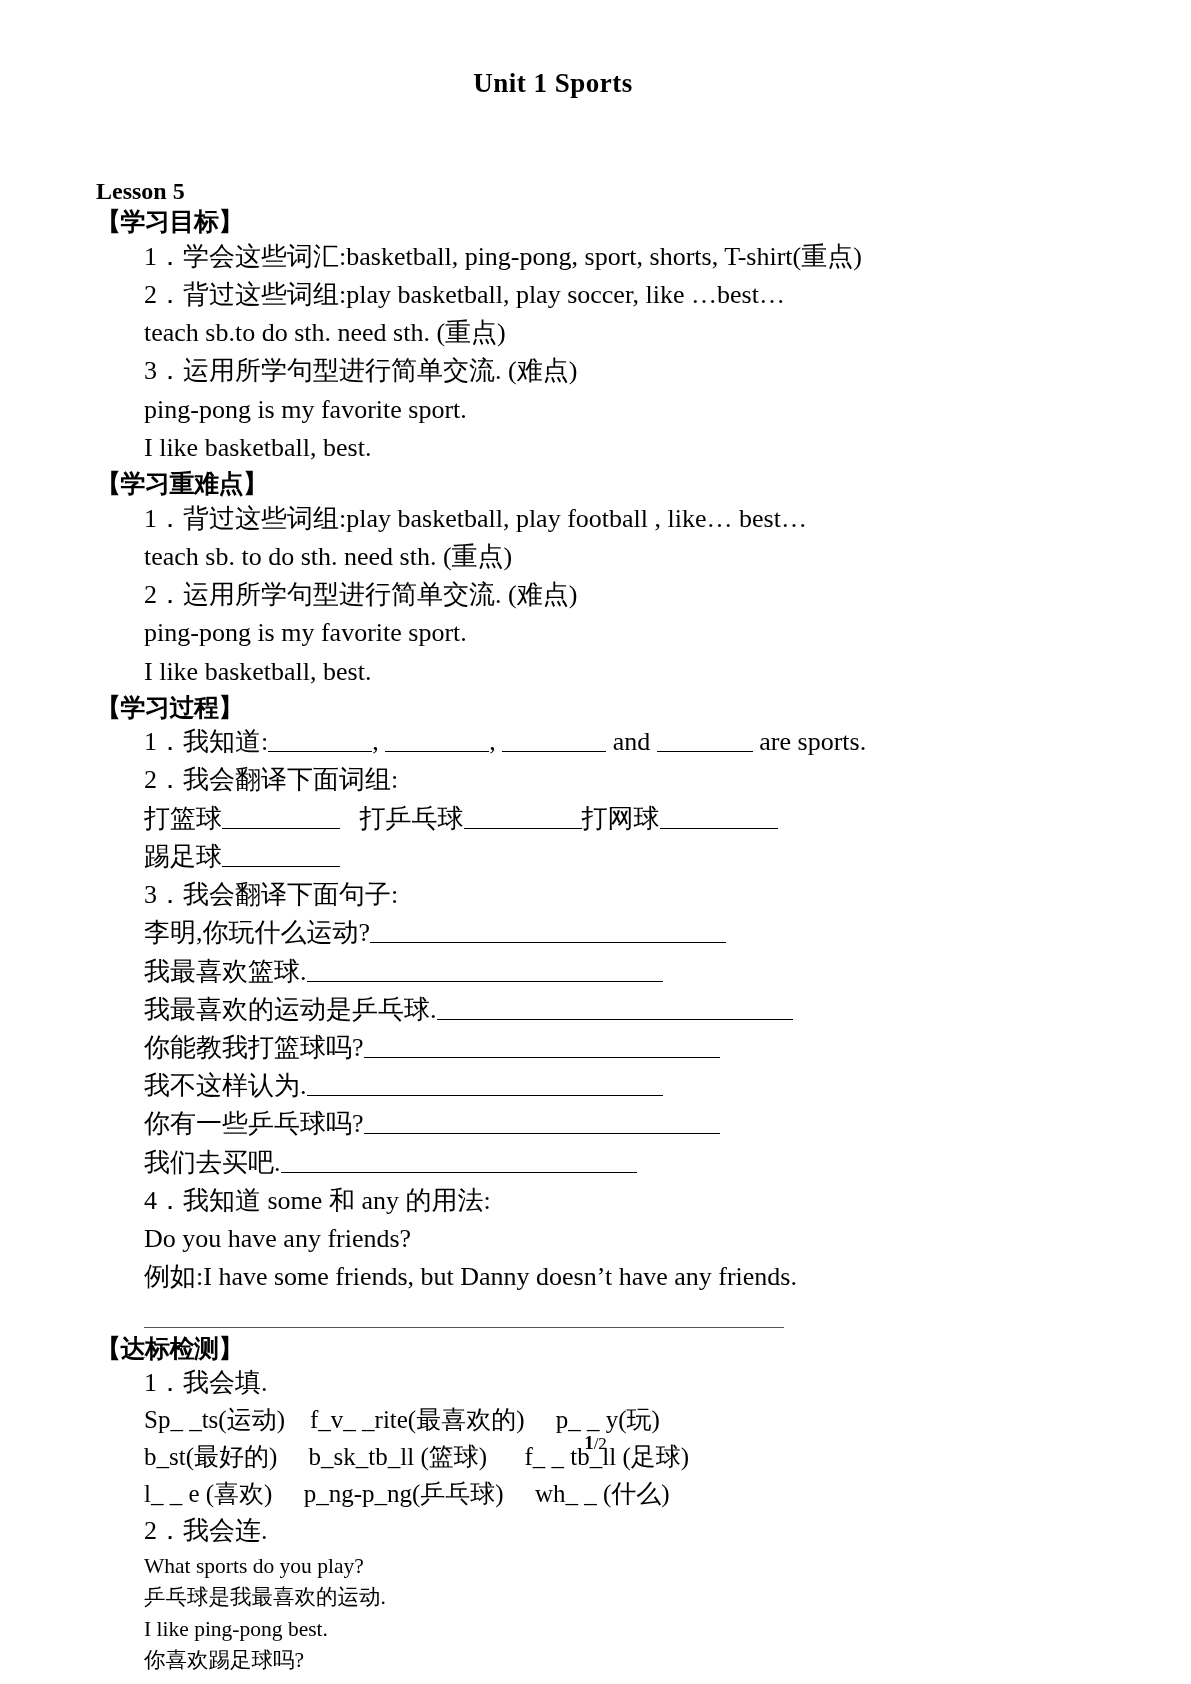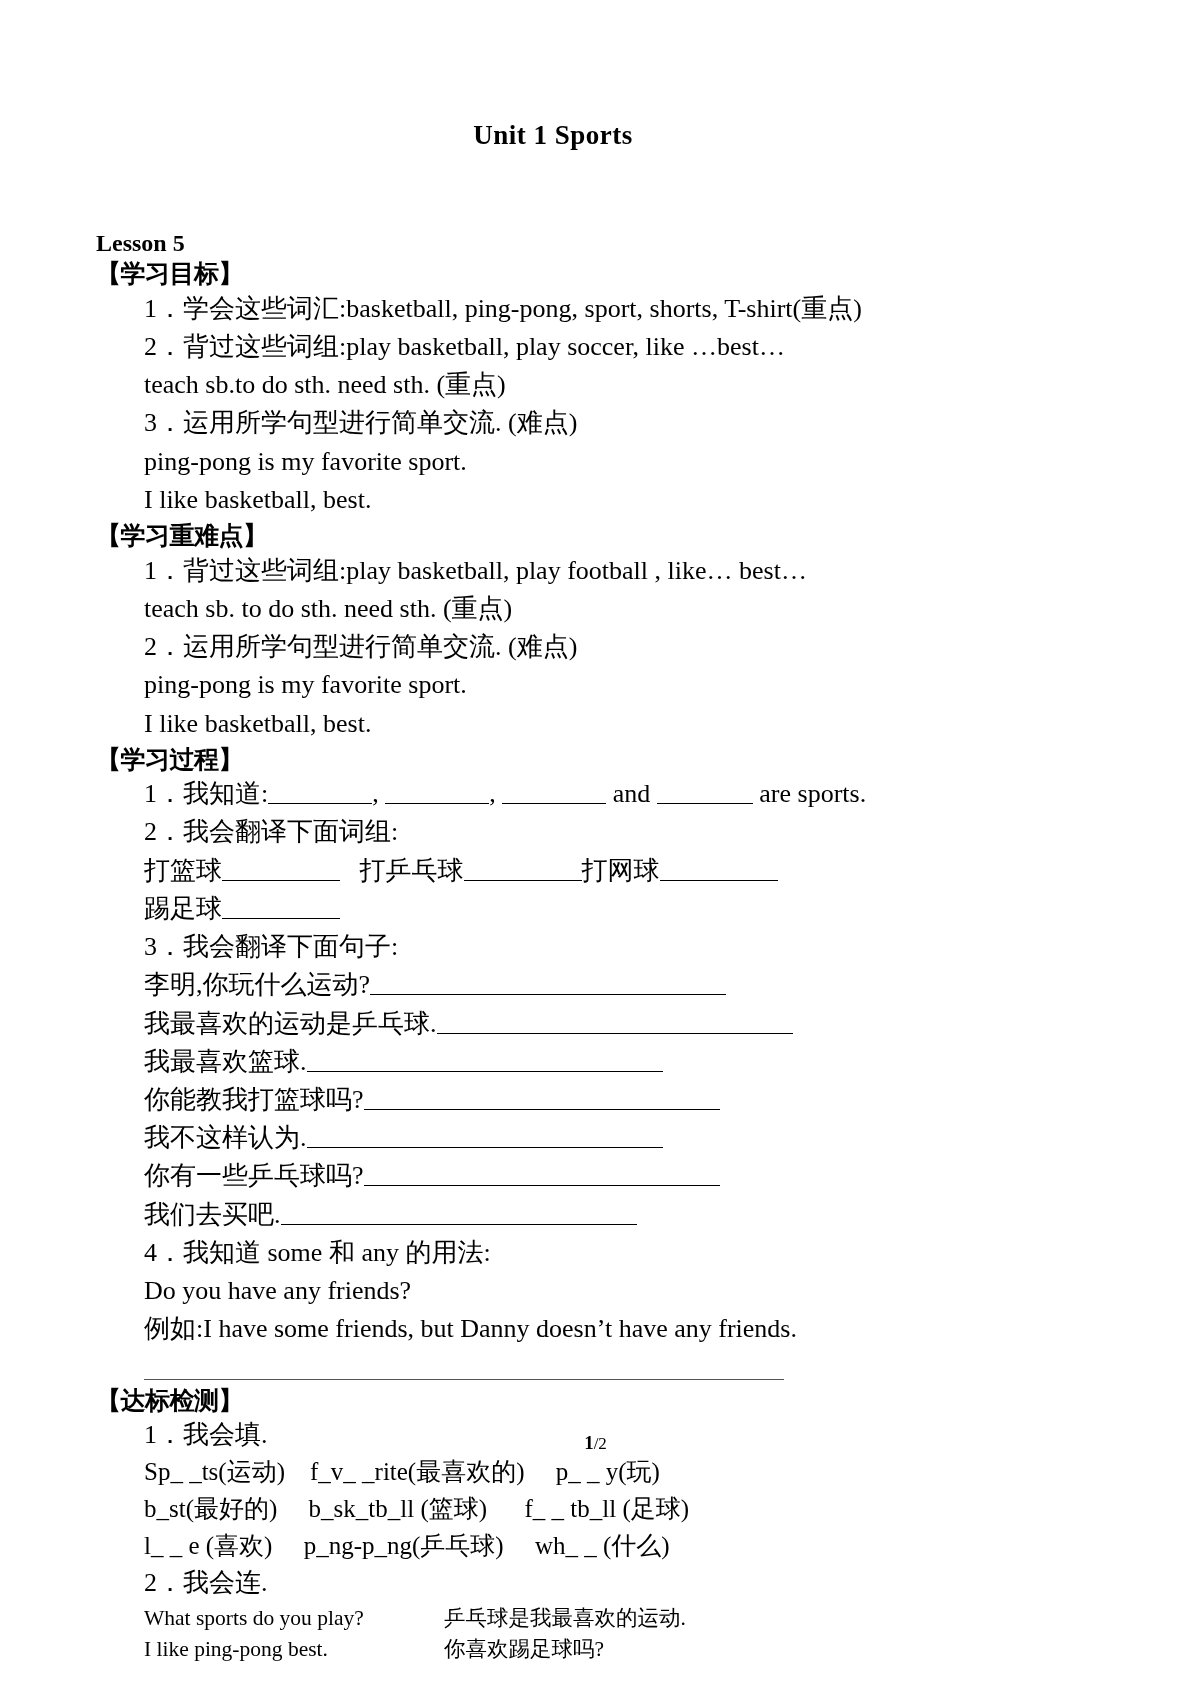--- a/index.html
+++ b/index.html
@@ -24,21 +24,21 @@
     left: 96px;
     top: 0;
     width: 1000px;
   }
   .doc-title {
     text-align: center;
     font-size: 27px;
     font-weight: bold;
     letter-spacing: 0.5px;
     margin: 0;
-    padding-top: 120px;
+    padding-top: 68px;
     width: 914px;
   }
   .lesson-head {
     font-size: 24px;
     font-weight: bold;
     margin-top: 78px;
     line-height: 1.18;
   }
   .sec-head {
     font-size: 25px;
@@ -79,20 +79,21 @@
     font-size: 25px;
     line-height: 1.47;
     white-space: pre;
     padding-left: 48px;
   }
   .match-row {
     font-size: 21.5px;
     line-height: 1.47;
     padding-left: 48px;
     display: flex;
+    flex-direction: column;
   }
   .match-left { width: 300px; }
   .match-right { }
   .footer {
     position: absolute;
     left: 0;
     top: 1432px;
     width: 1191px;
     text-align: center;
     font-size: 19px;
@@ -135,22 +136,22 @@
 
     <div class="ln numitem">2．我会翻译下面词组:</div>
 
     <div class="ln numitem"><span>打篮球</span><span class="blank b-phr"></span>&nbsp;&nbsp; <span>打乒乓球</span><span class="blank b-phr"></span><span>打网球</span><span class="blank b-phr"></span></div>
 
     <div class="ln numitem"><span>踢足球</span><span class="blank b-phr"></span></div>
 
     <div class="ln numitem">3．我会翻译下面句子:</div>
 
     <div class="ln numitem"><span>李明,你玩什么运动?</span><span class="blank b-sent"></span></div>
+    <div class="ln numitem"><span>我最喜欢篮球.</span><span class="blank b-sent"></span></div>
     <div class="ln numitem"><span>我最喜欢的运动是乒乓球.</span><span class="blank b-sent"></span></div>
-    <div class="ln numitem"><span>我最喜欢篮球.</span><span class="blank b-sent"></span></div>
     <div class="ln numitem"><span>你能教我打篮球吗?</span><span class="blank b-sent"></span></div>
     <div class="ln numitem"><span>我不这样认为.</span><span class="blank b-sent"></span></div>
     <div class="ln numitem"><span>你有一些乒乓球吗?</span><span class="blank b-sent"></span></div>
     <div class="ln numitem"><span>我们去买吧.</span><span class="blank b-sent"></span></div>
 
     <div class="ln numitem">4．我知道 some 和 any 的用法:</div>
     <div class="ln numitem">Do you have any friends?</div>
     <div class="ln numitem">例如:I have some friends, but Danny doesn’t have any friends.</div>
 
     <div class="hr-rule"></div>

